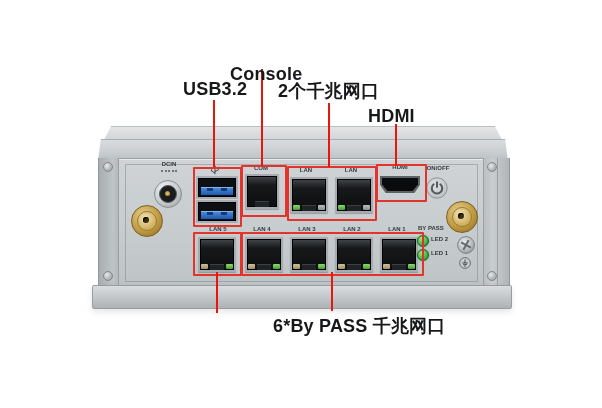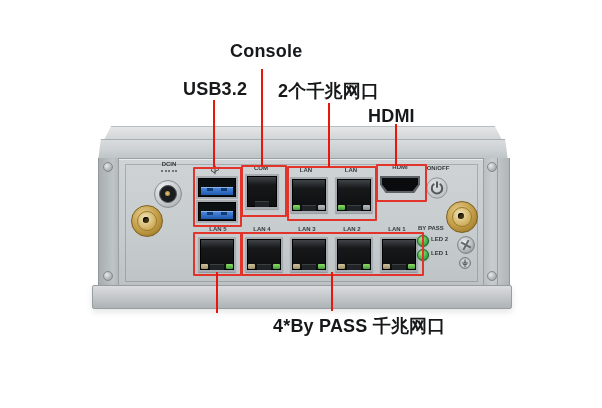--- a/index.html
+++ b/index.html
@@ -140,21 +140,21 @@
   .pwr-btn{position:absolute;left:426px;top:177px;width:22px;height:22px;z-index:3;}
   .screw-big{position:absolute;left:457px;top:236px;width:18px;height:18px;z-index:3;}
   .gnd{position:absolute;left:459px;top:257px;width:12px;height:12px;z-index:3;}
   .usb-glyph{position:absolute;left:209px;top:165px;width:12px;height:11px;z-index:3;}
 </style>
 </head>
 <body>
 
 <div class="stage">
 
-  <div class="callout" style="left:230px;top:41px;">Console</div>
+  <div class="callout" style="left:230px;top:64px;">Console</div>
   <div class="callout" style="left:183px;top:79px;">USB3.2</div>
   <div class="callout" style="left:278px;top:79px;">2个千兆网口</div>
   <div class="callout" style="left:368px;top:106px;">HDMI</div>
 
   <div class="leader" style="left:261px;top:69px;height:97px;"></div>
   <div class="leader" style="left:213px;top:100px;height:67px;"></div>
   <div class="leader" style="left:328px;top:103px;height:64px;"></div>
   <div class="leader" style="left:395px;top:124px;height:42px;"></div>
   <div class="leader" style="left:216px;top:272px;height:41px;"></div>
   <div class="leader" style="left:331px;top:272px;height:39px;"></div>
@@ -306,15 +306,15 @@
   <svg class="gnd" viewBox="0 0 12 12">
     <circle cx="6" cy="6" r="5.4" fill="#c6cbce" stroke="#55595c" stroke-width="0.8"></circle>
     <g stroke="#3a3e41" stroke-width="0.9">
       <path d="M6 2.6 V6"></path>
         <path d="M3.2 6 H8.8"></path>
         <path d="M4.2 7.6 H7.8"></path>
         <path d="M5.2 9.2 H6.8"></path>
     </g>
   </svg>
 
-  <div class="callout" style="left:273px;top:314px;">4*By PASS 千兆网口</div>
+  <div class="callout" style="left:273px;top:314px;">6*By PASS 千兆网口</div>
 
 </div>
 
 </body></html>

